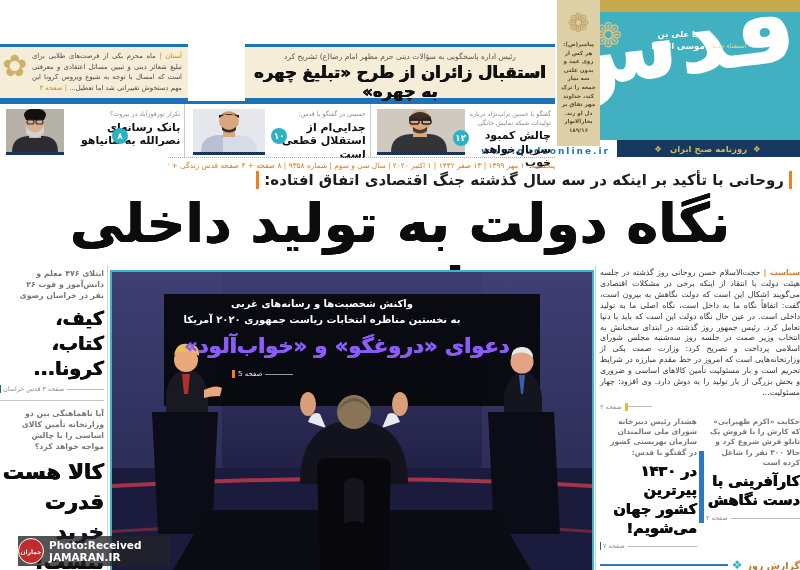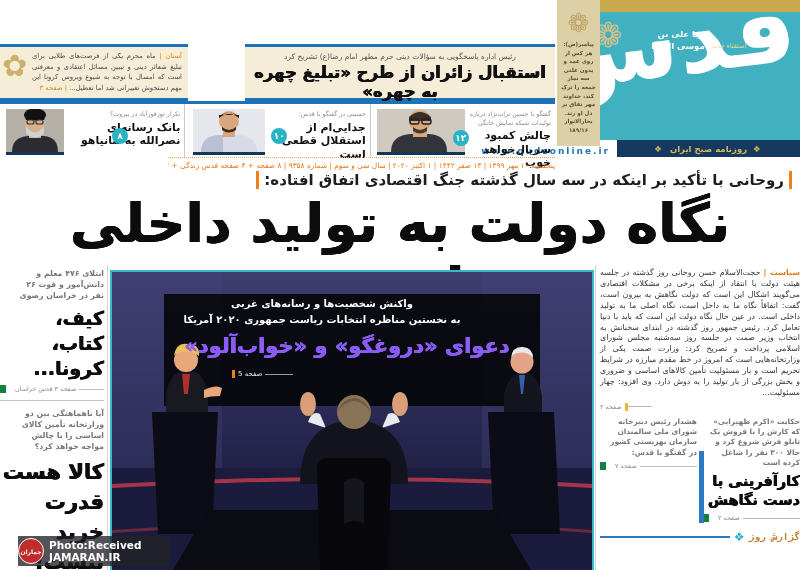--- a/index.html
+++ b/index.html
@@ -46,21 +46,21 @@
   #lead-kicker{right:8px;top:171px;left:240px;text-align:right;font-size:15px;font-weight:bold;color:#1d1d1d;}
   #lead-kicker span{border-right:3px solid #ef7f1a;border-left:3px solid #ef7f1a;padding:0 5px;}
   #lead-headline{right:0;left:0;top:192px;text-align:center;font-size:54px;font-weight:bold;color:#0c0c0c;line-height:64px;letter-spacing:-1px;}
   
   .vrule{width:1px;background:#d3d3d3;top:265px;bottom:0;}
   #left-col{left:0;top:268px;width:104px;bottom:0;text-align:right;}
   .lc-kicker{font-size:7.8px;line-height:11px;color:#777;font-weight:bold;margin-left:17px;}
   .lc-title{font-size:19px;font-weight:bold;color:#0d0d0d;line-height:25px;margin-top:5px;}
   .footer-ref{display:flex;align-items:center;margin-top:4px;direction:rtl;}
   .footer-ref .lead-line{flex:1;border-top:1px solid #bbb;margin-left:3px;}
-  .footer-ref .txt{font-size:6.4px;color:#888;border-left:6px solid #15803d;padding-left:9px;}
+  .footer-ref .txt{font-size:6.4px;color:#888;border-left:1px solid #15803d;padding-left:2px;}
   .lc-div{border-top:1px solid #c4c4c4;margin:7px 0;}
   
   #photo{left:110px;top:270px;width:480px;height:300px;border:2px solid #38b7c8;background:#1d1d3d;}
   .ph-k{position:absolute;left:60px;right:120px;text-align:center;color:#fff;font-size:10px;font-weight:bold;}
   #ph-title{position:absolute;left:60px;right:70px;top:62px;text-align:center;color:#8b5cf6;font-size:21px;font-weight:bold;}
   #ph-page{position:absolute;left:120px;top:98px;display:flex;align-items:center;}
   #ph-page .txt{color:#eee;font-size:7px;border-left:3px solid #ef7f1a;padding-left:3px;}
   #ph-page .lead-line{width:28px;border-top:1px solid #999;margin-left:3px;}
   
   #watermark{left:18px;top:536px;width:152px;height:30px;background:rgba(35,35,40,.78);display:flex;
@@ -72,21 +72,21 @@
   #right-col{right:0;top:268px;width:200px;bottom:0;text-align:right;}
   .tag{color:#e07820;font-weight:bold;}
   #lead-body{font-size:7.9px;line-height:10.9px;color:#333;text-align:justify;}
   .sub-row{position:relative;display:flex;direction:rtl;margin-top:6px;}
   .sub{width:97px;}
   .sub .k{font-size:7.4px;line-height:10.3px;color:#777;font-weight:bold;}
   .sub .t{font-size:14.5px;font-weight:bold;color:#0d0d0d;line-height:19px;margin-top:4px;}
   #sub-bar{position:absolute;right:96px;top:34px;width:5px;height:72px;background:#2b79c2;}
   .sub-gap{width:6px;}
   #section-hdr{display:flex;align-items:center;margin-top:9px;direction:rtl;}
-  #section-hdr .lbl{font-size:9.5px;font-weight:bold;color:#bf7a2a;margin-left:4px;font-family:Liberation Mono, monospace;}
+  #section-hdr .lbl{font-size:9.5px;font-weight:bold;color:#bf7a2a;margin-left:4px;}
   #section-hdr .ico{color:#2ab3c4;font-size:12px;margin-left:4px;line-height:1;}
   #section-hdr .line{flex:1;border-top:2px solid #2b79c2;}
 </style>
 </head>
 <body>
 
 <div id="page">
 
   <div class="abs" id="gold-strip"></div>
 
@@ -290,20 +290,21 @@
         <div class="k">حکایت «اکرم ظهیرایی» که کارش را با فروش یک تابلو فرش شروع کرد و حالا ۳۰۰ نفر را شاغل کرده است</div>
         <div class="t fat">کارآفرینی با دست نگاهش</div>
         <div class="footer-ref">
           <span class="lead-line"></span>
           <span class="txt">صفحه ۲</span>
         </div>
       </div>
       <div class="sub-gap"></div>
       <div class="sub">
         <div class="k">هشدار رئیس دبیرخانه شورای ملی سالمندان سازمان بهزیستی کشور در گفتگو با قدس:</div>
+        <div class="t fat">در ۱۴۳۰ پیرترین کشور جهان می‌شویم!</div>
         <div class="footer-ref">
           <span class="lead-line"></span>
           <span class="txt">صفحه ۷</span>
         </div>
       </div>
       <div id="sub-bar"></div>
     </div>
 
     <div id="section-hdr">
       <span class="lbl">گزارش روز</span>

